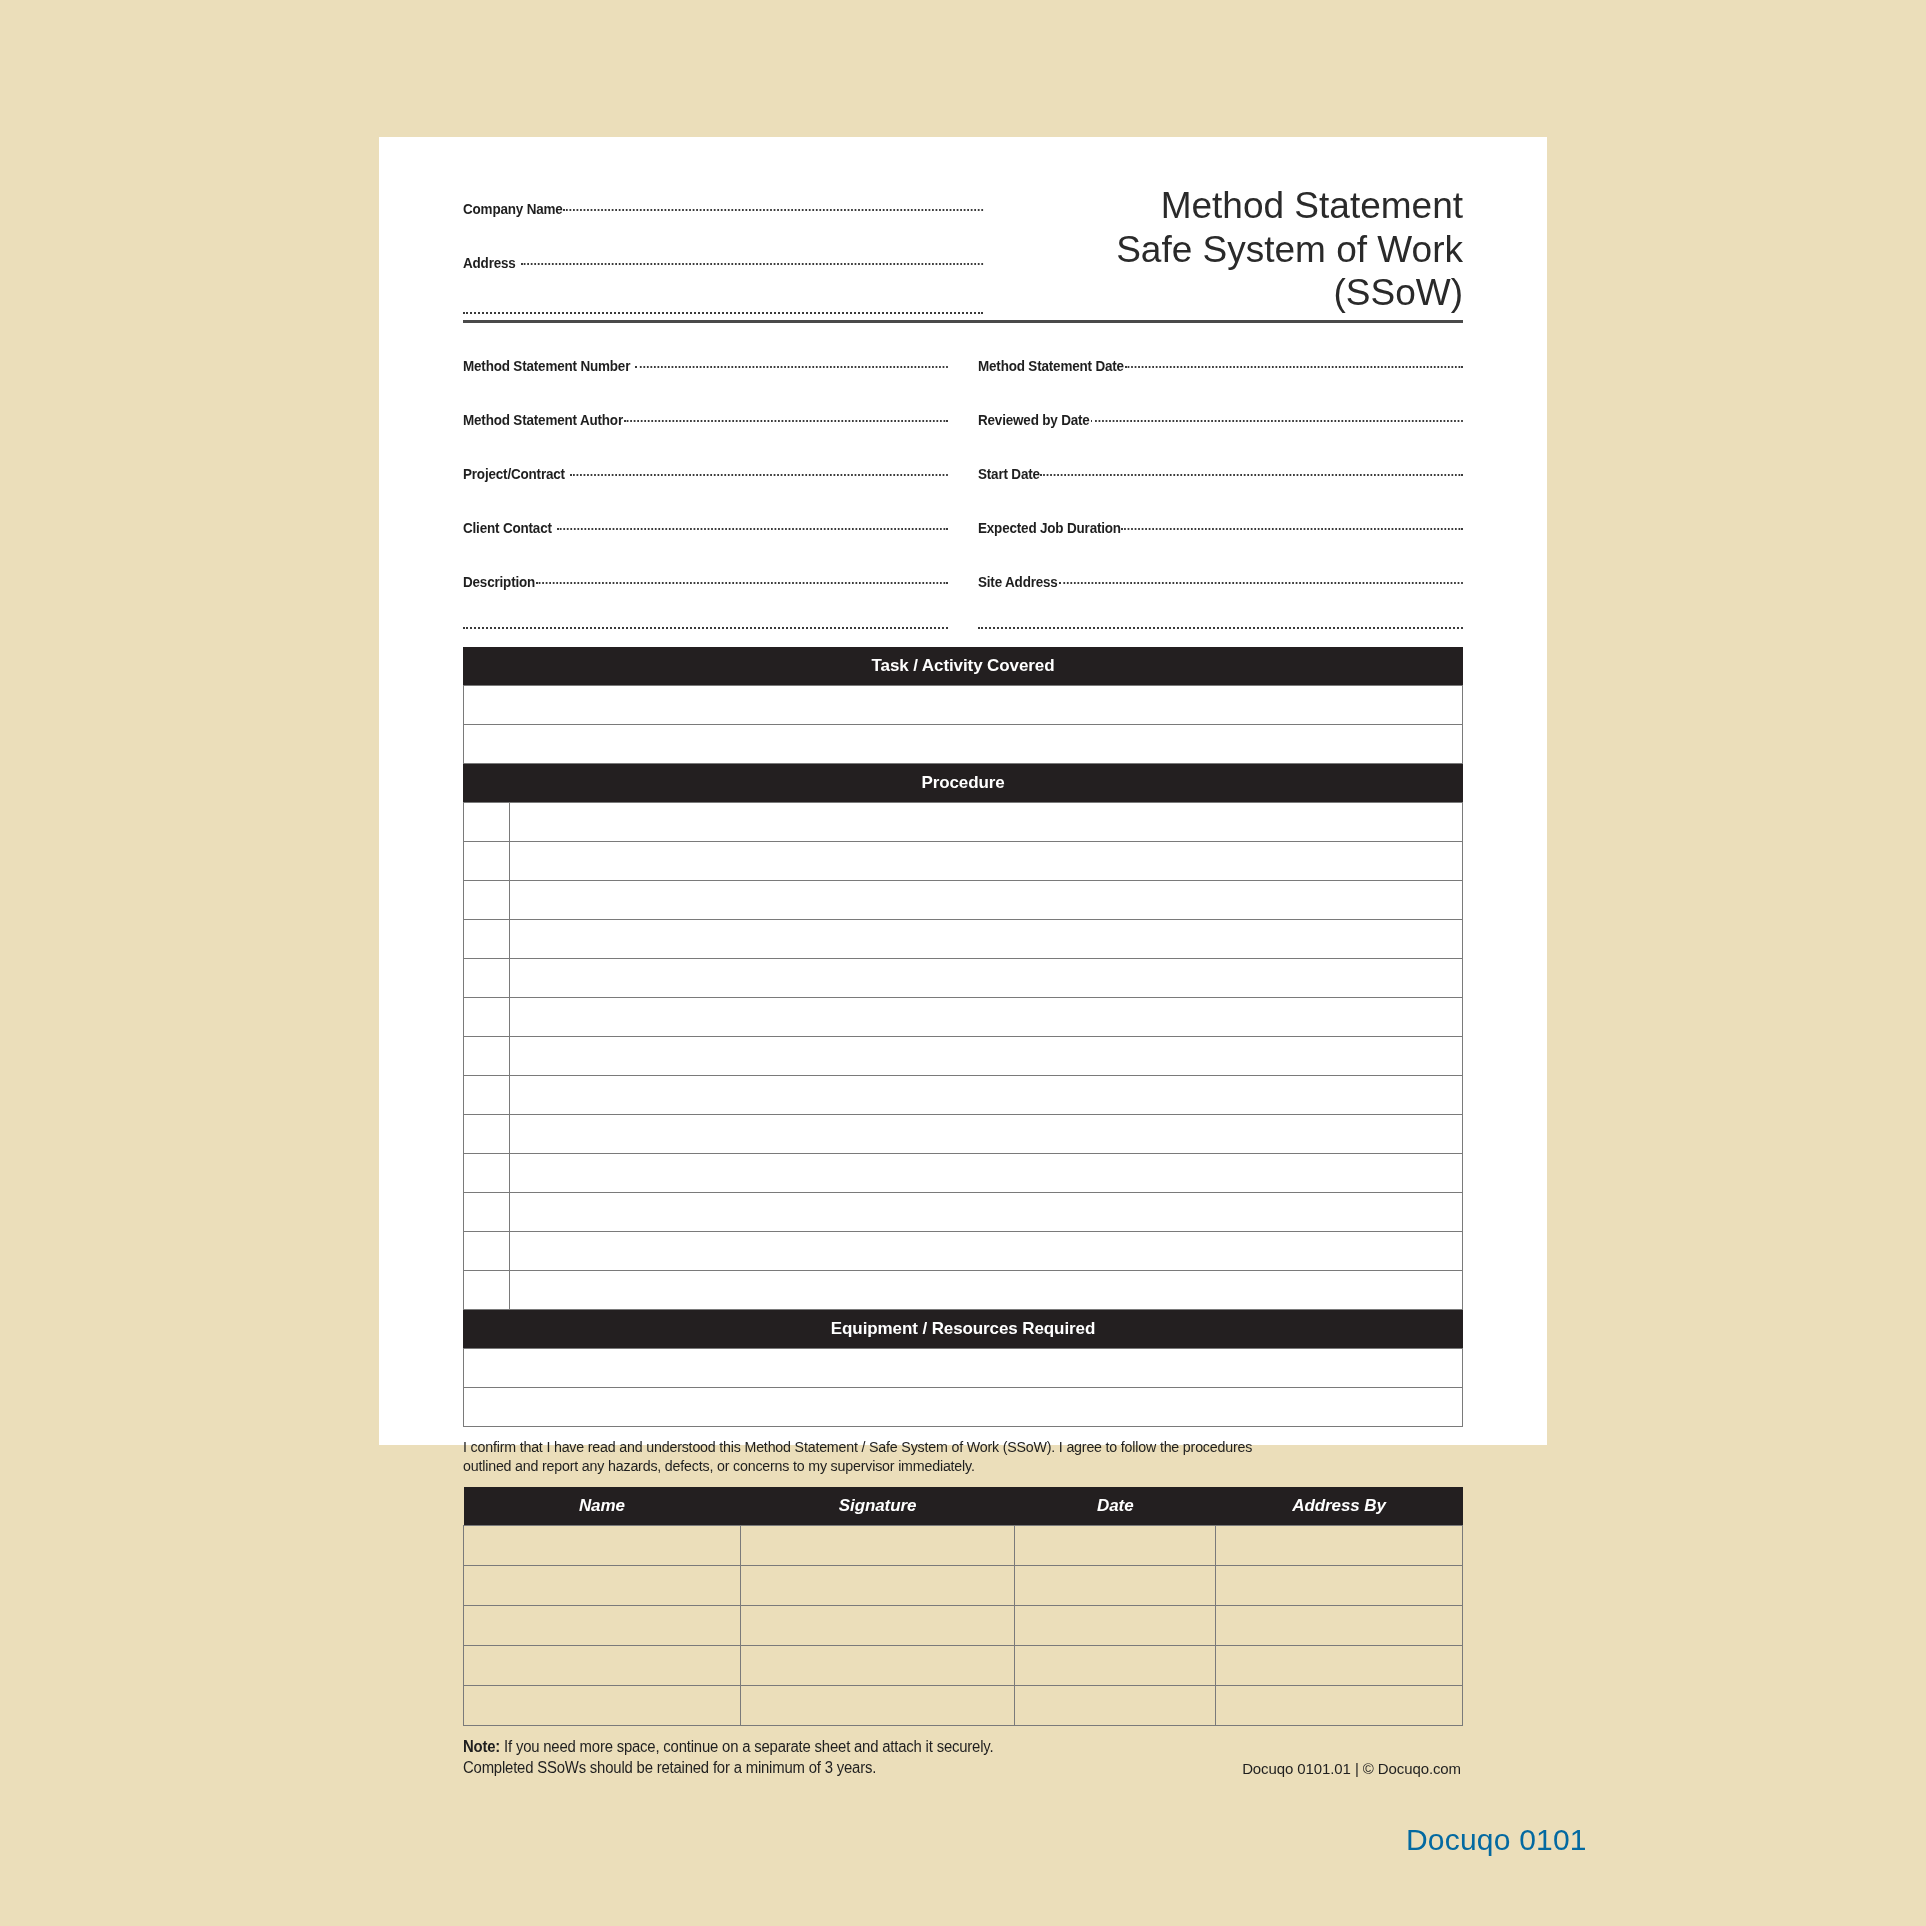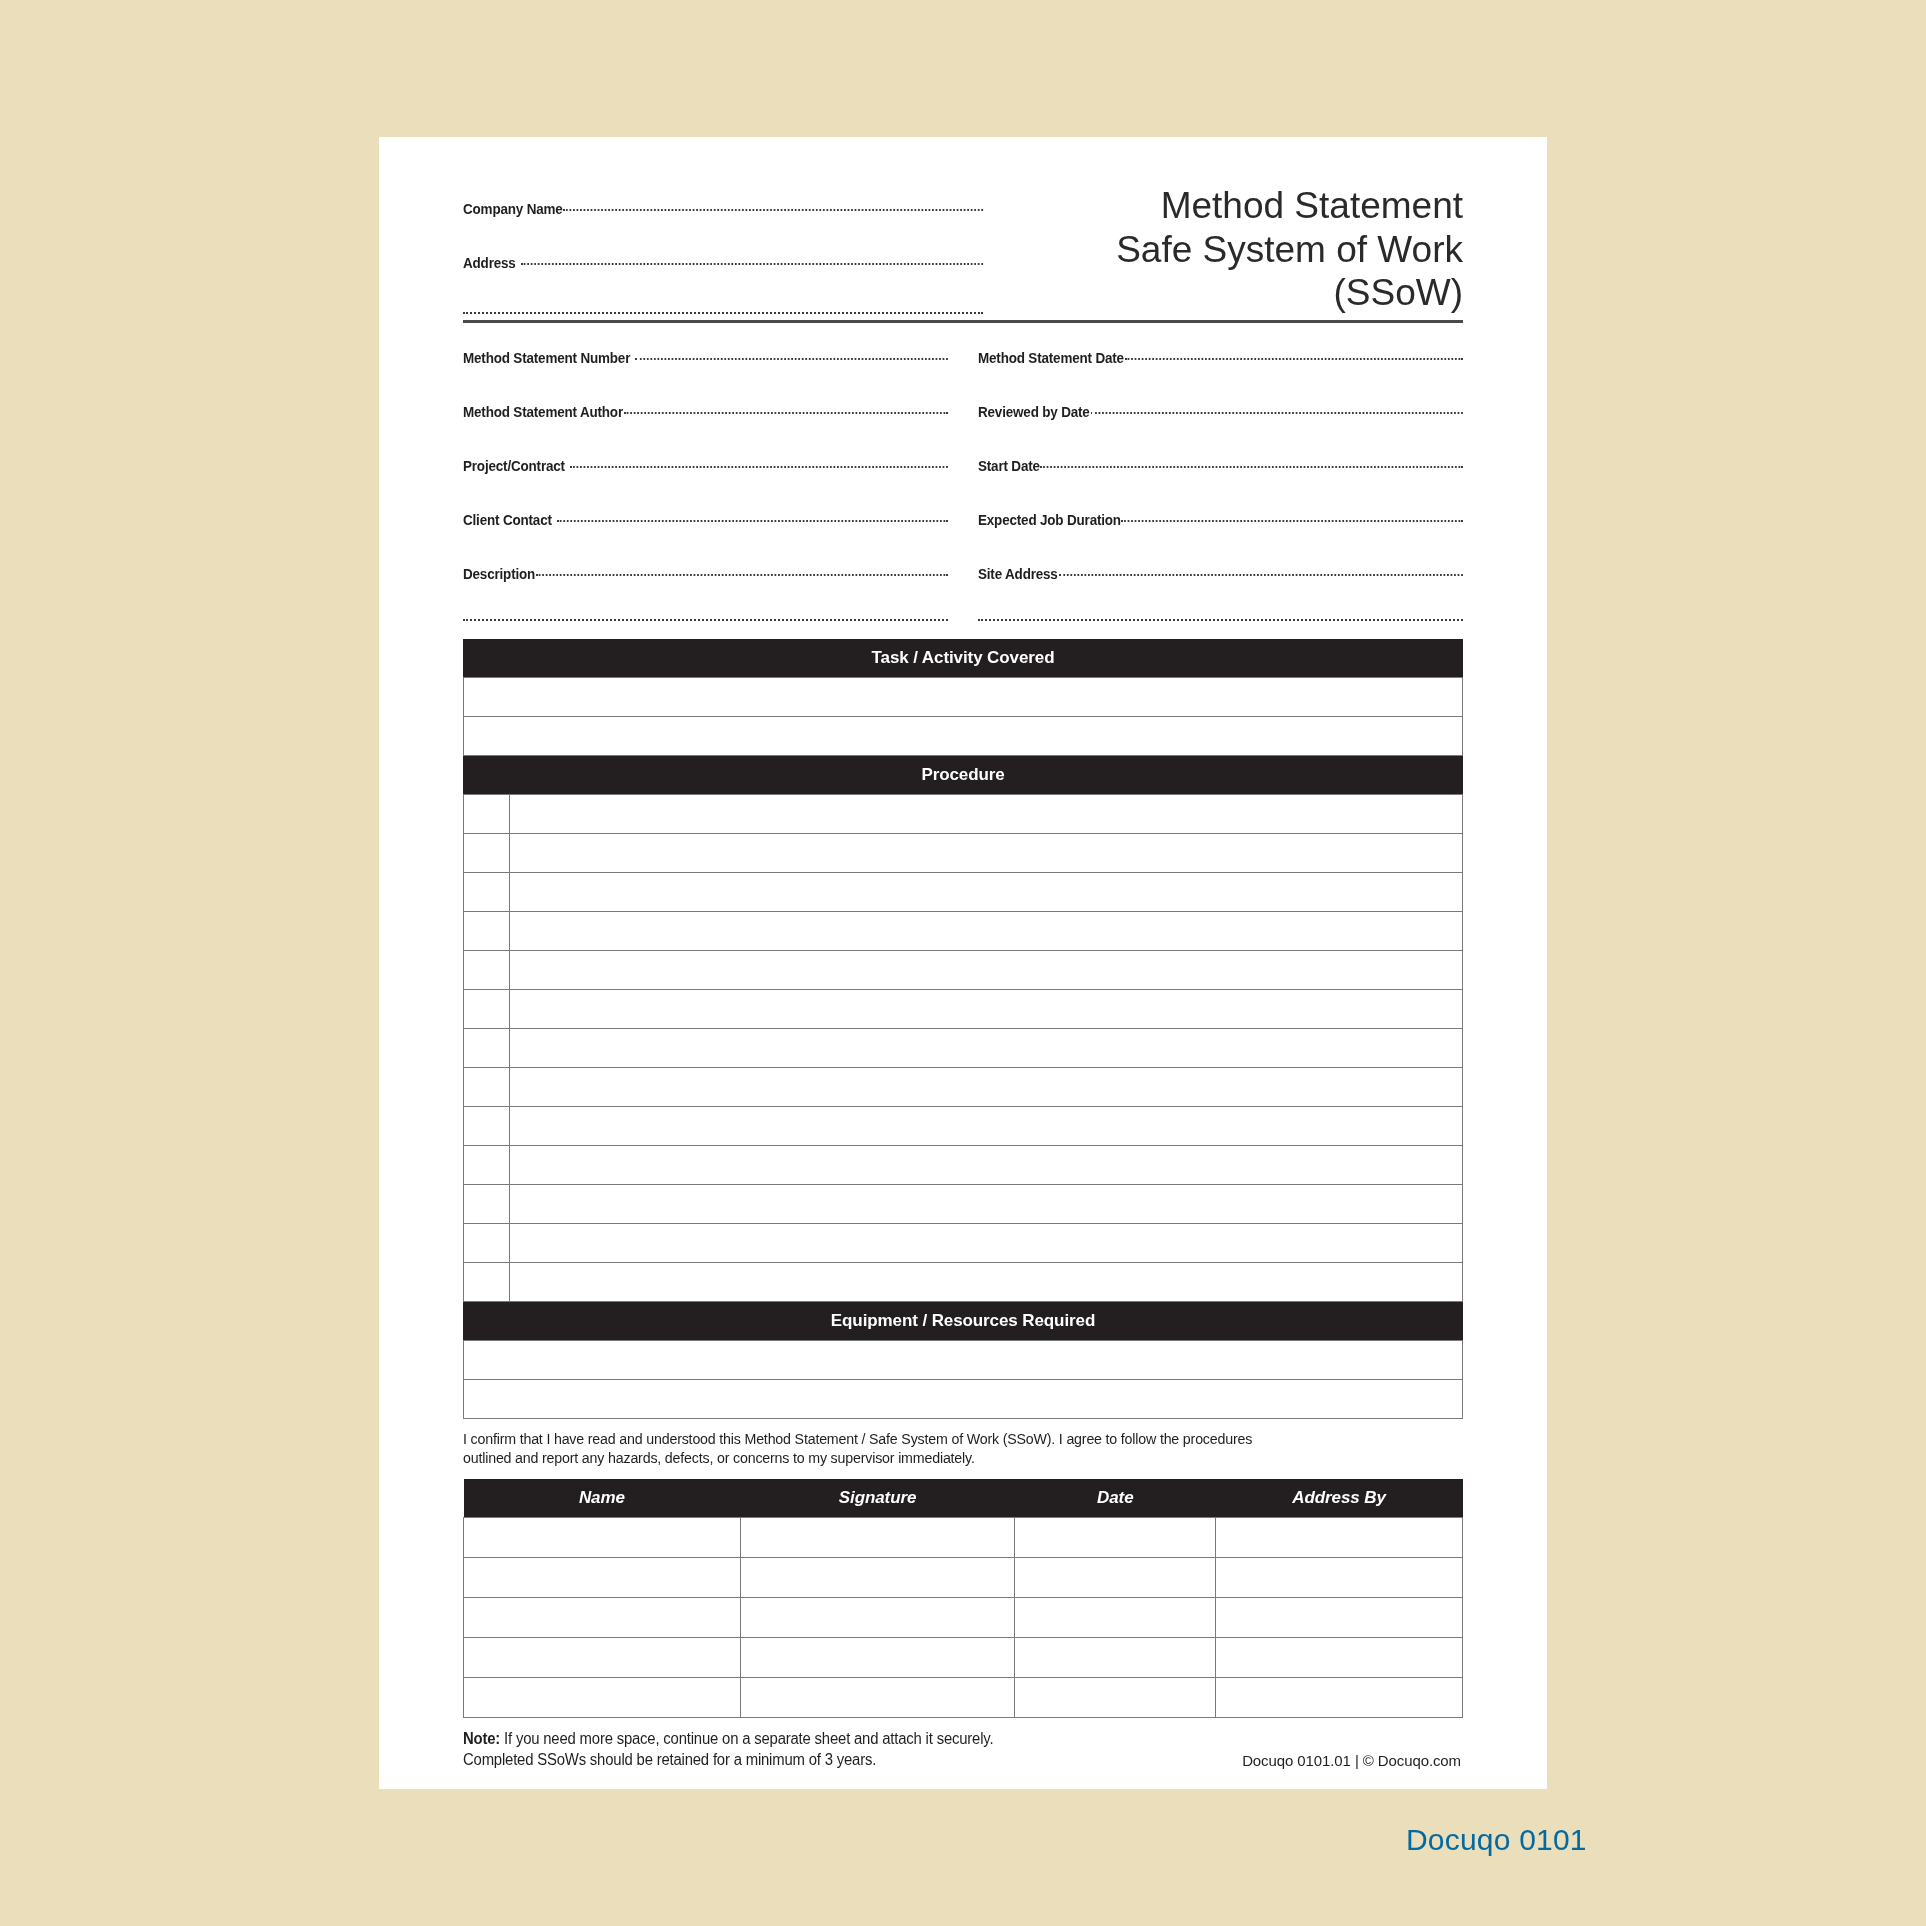--- a/index.html
+++ b/index.html
@@ -15,21 +15,21 @@
     position: relative;
     overflow: hidden;
   }
 
   
   #page-sheet {
     position: absolute;
     left: 379px;
     top: 137px;
     width: 1168px;
-    height: 1652px;
+    height: 1308px;
     background: #ffffff;
   }
 
   #page-inner {
     position: absolute;
     left: 84px;
     top: 45px;
     width: 1000px;
   }
 
@@ -99,21 +99,21 @@
   .intro-p { transform: scaleX(0.93); transform-origin: left top; width: 107.5%; }
 
   .rule-thick {
     margin-top: 5px;
     border-bottom: 3.5px solid #4a4a4a;
     width: 100%;
   }
 
   
   .fields {
-    margin-top: 26px;
+    margin-top: 34px;
     display: flex;
     gap: 30px;
   }
   .fields-col { width: 485px; }
 
   .fields-col .lbl-row { margin-bottom: 0; }
   .field-spacer { height: 36px; }
 
   
   .sec-head {

